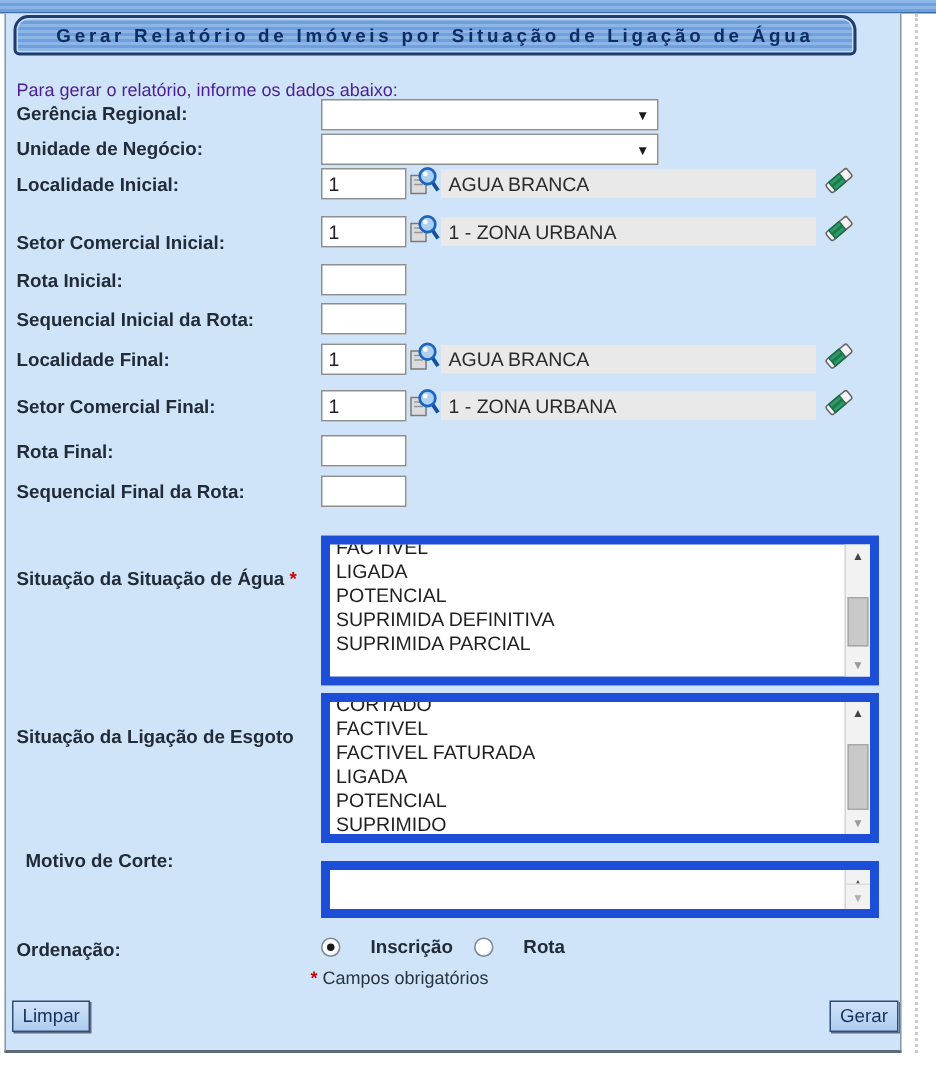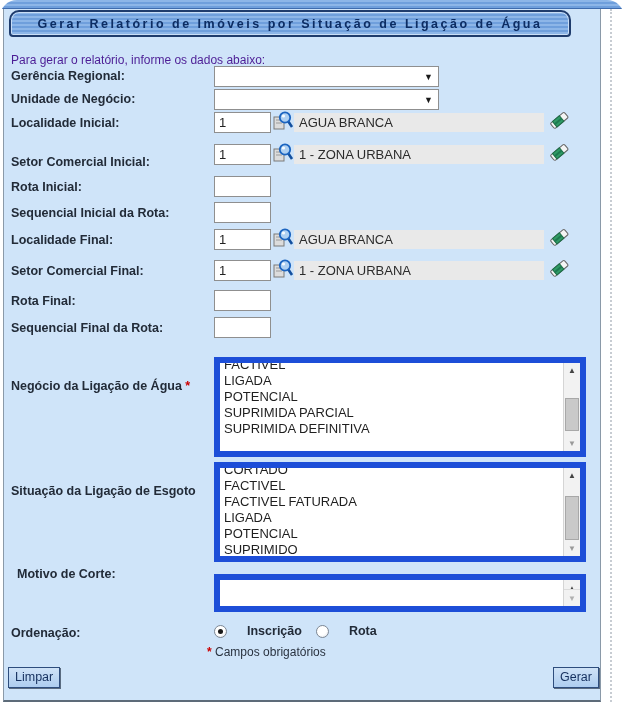--- a/index.html
+++ b/index.html
@@ -1,17 +1,17 @@
 <!DOCTYPE html>
 <html><head>
 <meta charset="utf-8">
 <style>
   * { margin:0; padding:0; box-sizing:border-box; }
   html,body { width:624px; height:718px; background:#ffffff; font-family:"Liberation Sans", sans-serif; }
-  #stage { position:relative; width:624px; height:718px; overflow:hidden; background:#fff;border-radius:17px; }
+  #stage { position:relative; width:624px; height:718px; overflow:hidden; background:#fff; }
 
   
   #topstrip { position:absolute; left:0; top:0; width:624px; height:9px;
     background:repeating-linear-gradient(180deg,#8db6e8 0 2px,#6f9fdc 2px 4px);
     border-bottom:1px solid #3f6cae; }
 
   
   #panel { position:absolute; left:3px; top:9px; width:598px; height:693px;
     background:#cfe4f9; border-left:1px solid #8a99a8; border-right:1px solid #8a99a8;
     border-bottom:2px solid #5d6b79; }
@@ -190,30 +190,30 @@
       </g>
     </svg>
 
     <div class="lbl" style="top:285px">Rota Final:</div>
     <input class="txt" style="top: 281px;" value="">
 
     <div class="lbl" style="top:312px">Sequencial Final da Rota:</div>
     <input class="txt" style="top: 308px;" value="">
 
     <div class="lbl" style="top:370px">
-      <span>Negócio da Ligação de Água</span>
+      <span>Situação da Situação de Água</span>
       <span class="req">*</span>
     </div>
     <div class="listbox" style="top:327px; height:100px">
       <div class="opts">
         <div class="opt clip">FACTIVEL</div>
         <div class="opt">LIGADA</div>
         <div class="opt">POTENCIAL</div>
+        <div class="opt">SUPRIMIDA DEFINITIVA</div>
         <div class="opt">SUPRIMIDA PARCIAL</div>
-        <div class="opt">SUPRIMIDA DEFINITIVA</div>
       </div>
       <div class="sbar">
         <div class="sbtn up">▲</div>
         <div class="sthumb" style="top:35px; height:33px"></div>
         <div class="sbtn dn" style="color:#9a9a9a">▼</div>
       </div>
     </div>
 
     <div class="lbl" style="top:475px">Situação da Ligação de Esgoto</div>
     <div class="listbox" style="top:432px; height:100px">

